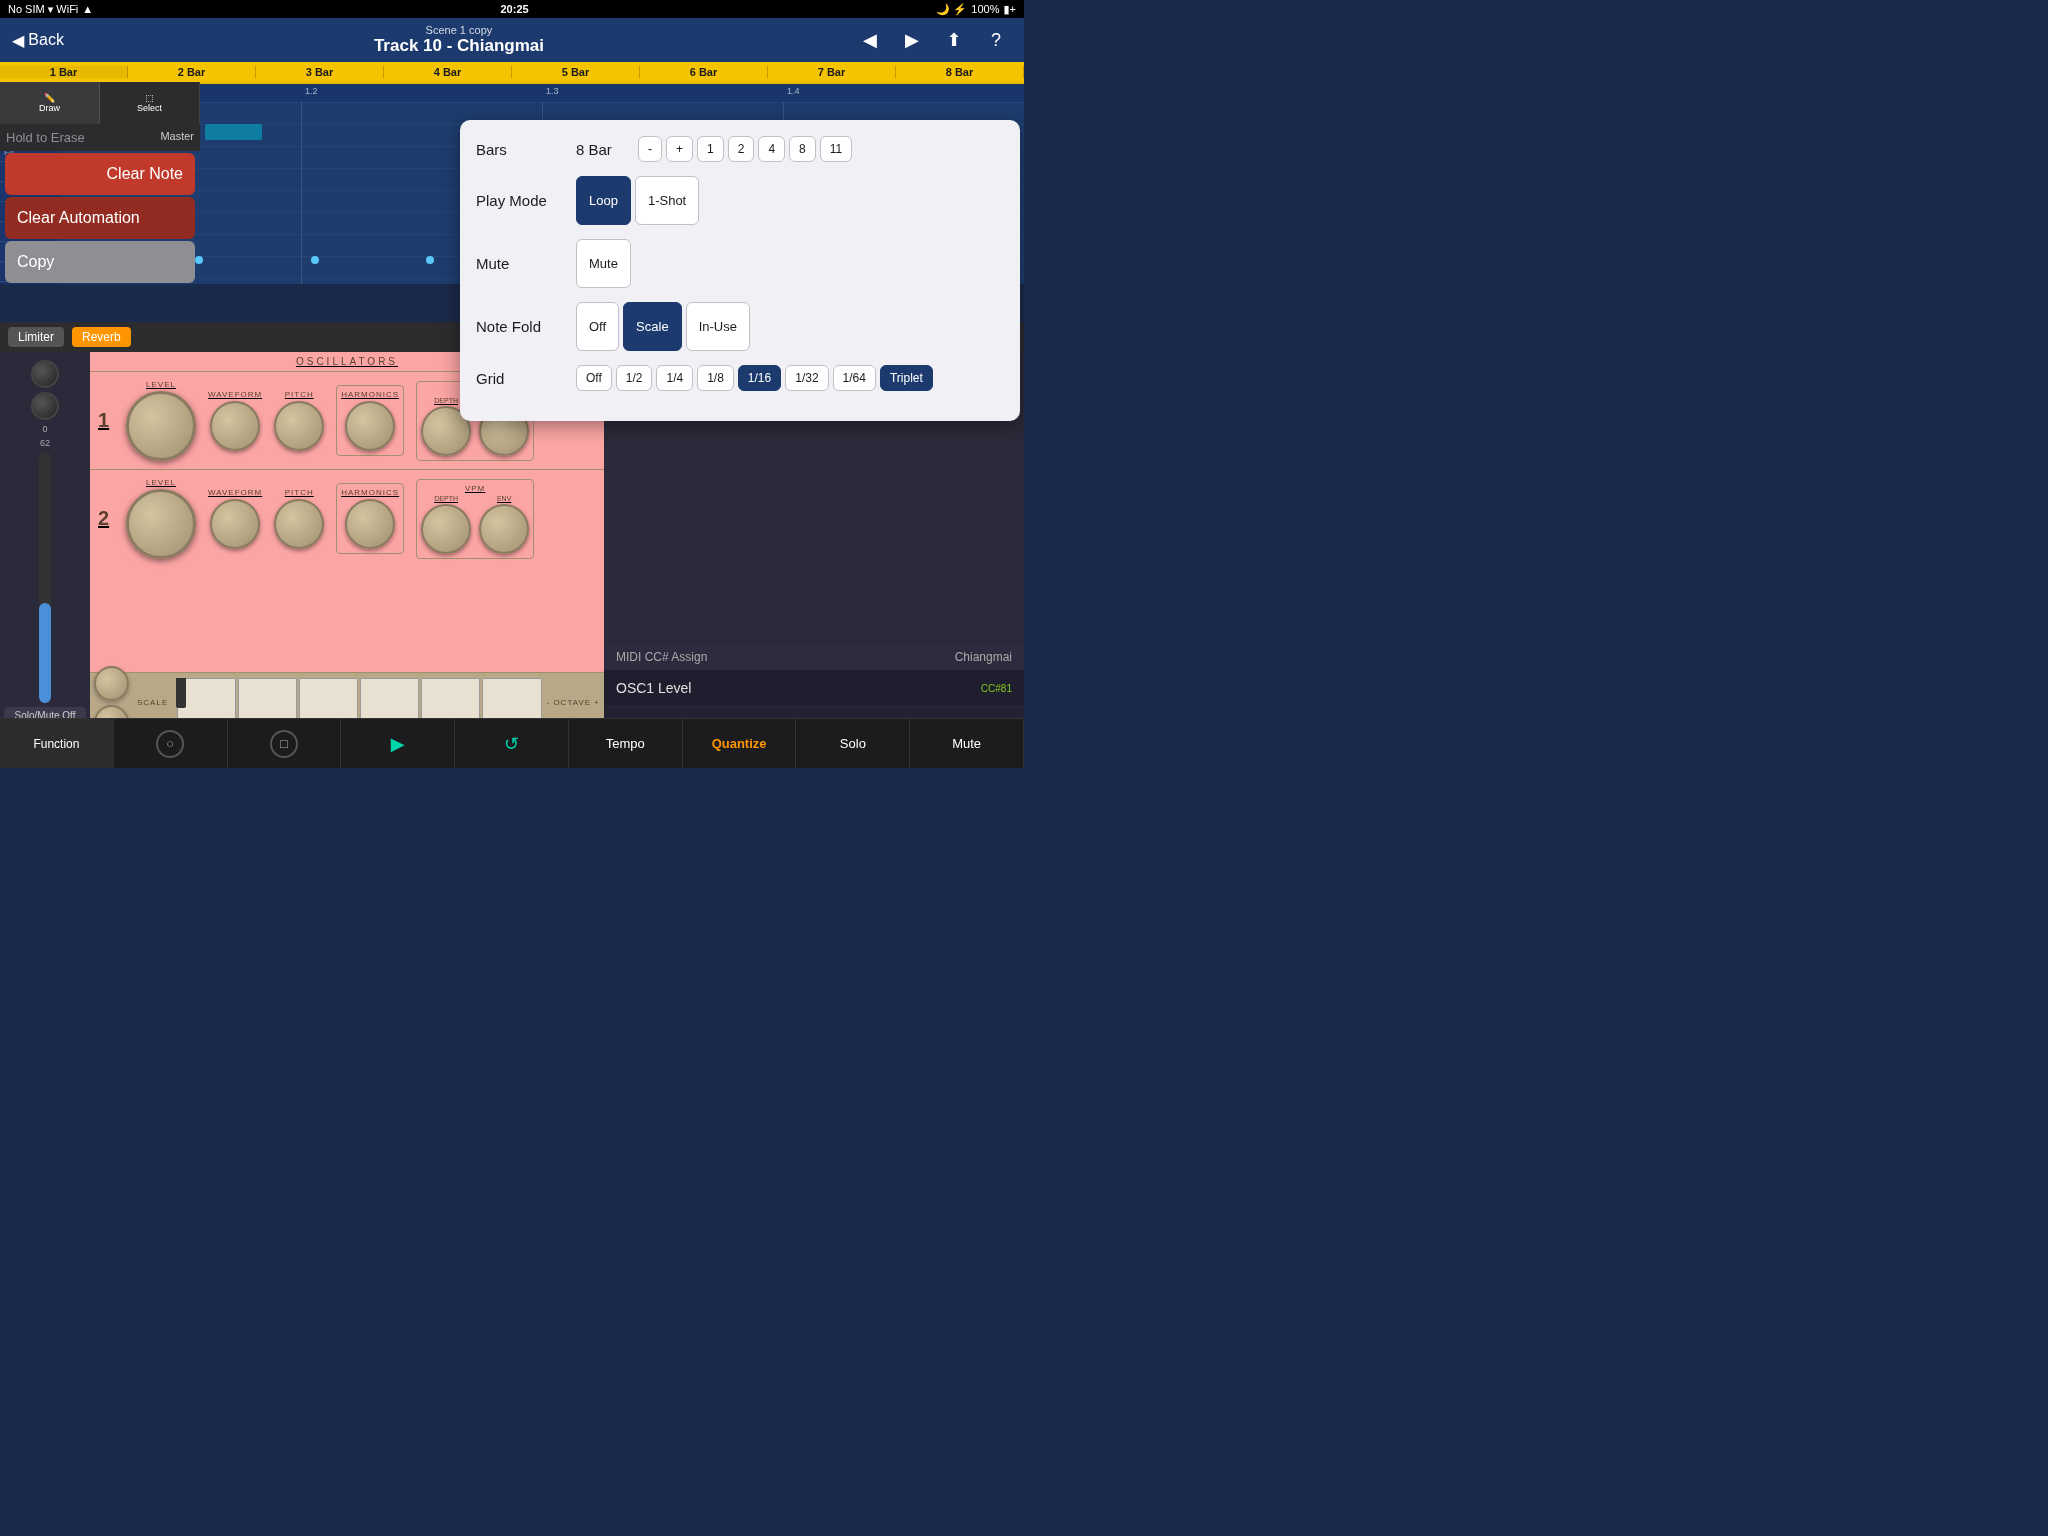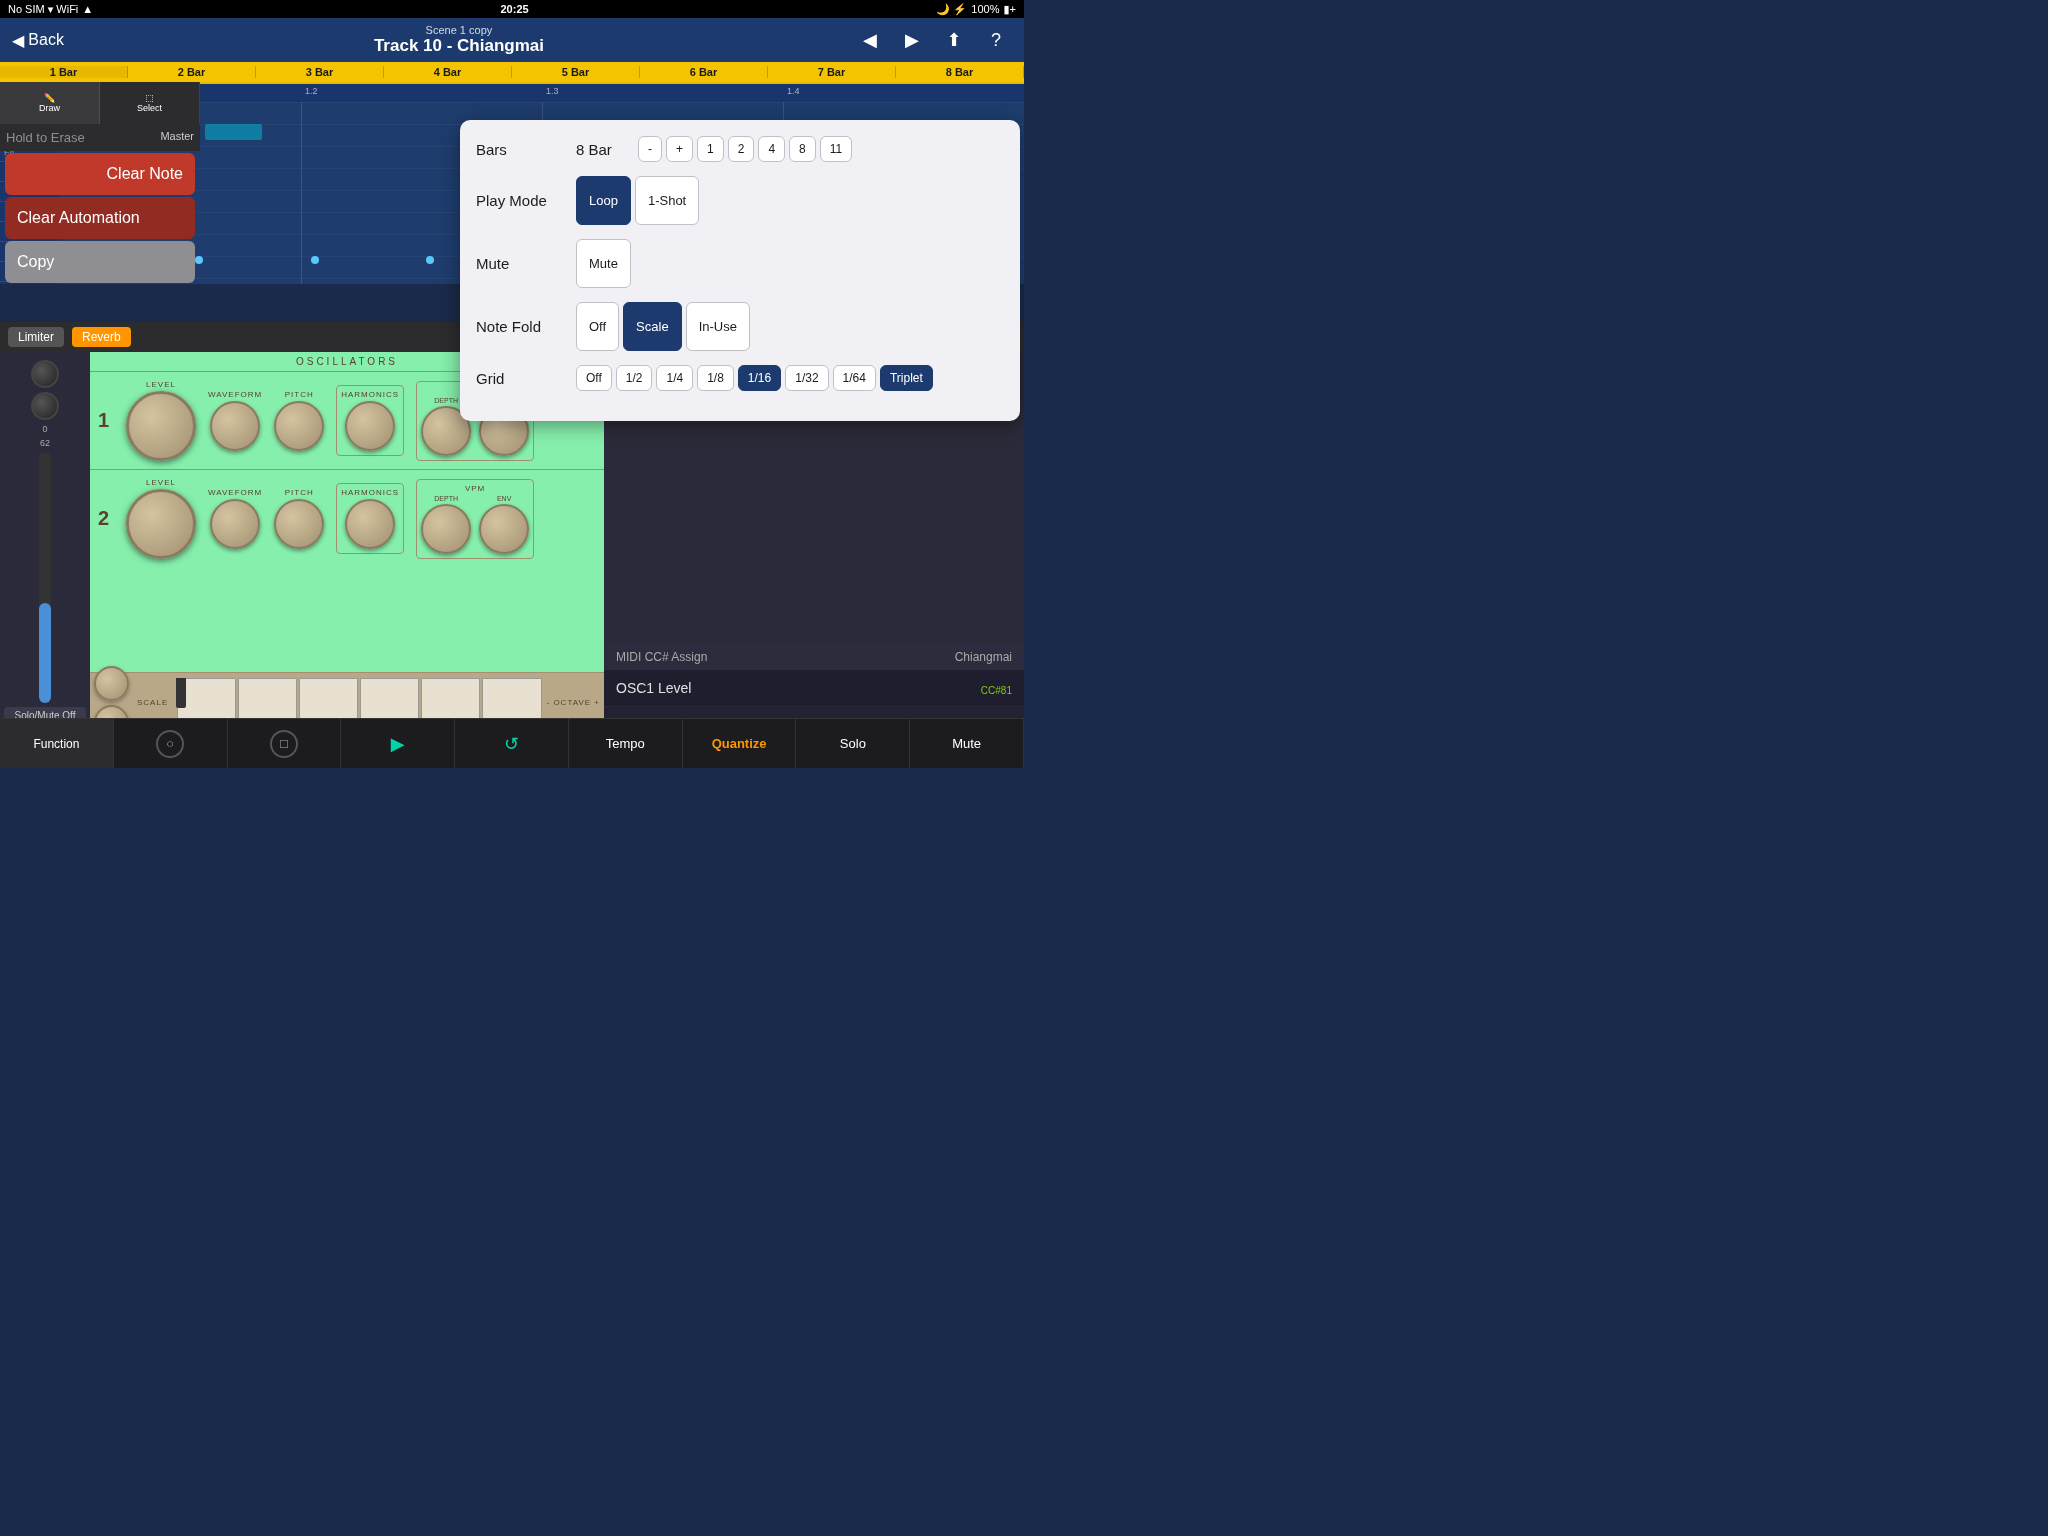--- a/index.html
+++ b/index.html
@@ -261,21 +261,21 @@
       display: flex;
       justify-content: space-between;
       padding: 6px 12px;
       background: #2c2c3e;
       font-size: 12px;
       color: #aaa;
     }
     .midi-row {
       display: flex;
       justify-content: space-between;
-      align-items: flex-end;
+      align-items: center;
       padding: 10px 12px;
       border-bottom: 1px solid rgba(255,255,255,0.05);
     }
     .midi-row:nth-child(even) { background: rgba(255,255,255,0.02); }
     .midi-name { color: #e0e0e0; font-size: 14px; }
     .midi-cc { color: #84cc16; font-size: 10px; }
 
     
     .bottom-toolbar {
       position: absolute;
@@ -502,21 +502,21 @@
     <span style="flex:1;"></span>
     <span style="font-size:11px;color:#888;">PHONES</span>
     <span style="font-size:11px;color:#888;margin-left:40px;">OSC / FILTER</span>
     <span style="font-size:11px;color:#888;margin-left:40px;">EG / AMP</span>
     <div style="background:#1a1a1a;border:1px solid #555;padding:3px 20px;margin-left:8px;border-radius:4px;color:#c8b400;font-size:13px;">01: Signs</div>
     <span style="font-size:11px;color:#888;margin-left:8px;"></span>
     <div class="knob-small" style="margin-left:8px;"></div>
     <div class="knob-small" style="margin-left:4px;"></div>
   </div>
 
-  <div style="position:absolute;left:90px;top:30px;right:420px;bottom:0;background:#86efac;">
+  <div style="position:absolute;left:90px;top:30px;right:420px;bottom:0;background:#fca5a5;text-decoration:underline;">
     <div style="text-align:center;font-size:10px;letter-spacing:3px;color:#5a4030;padding:4px;border-bottom:1px solid #a09070;">OSCILLATORS</div>
 
     <div style="display:flex;align-items:center;padding:8px;gap:12px;border-bottom:1px solid #a09070;">
       <span style="font-size:20px;font-weight:bold;color:#5a4030;width:16px;">1</span>
       <div style="display:flex;flex-direction:column;align-items:center;gap:2px;">
         <span style="font-size:8px;color:#5a4030;letter-spacing:1px;">LEVEL</span>
         <div class="knob-large"></div>
       </div>
       <div style="display:flex;flex-direction:column;align-items:center;gap:2px;">
         <span style="font-size:8px;color:#5a4030;letter-spacing:1px;">WAVEFORM</span>

